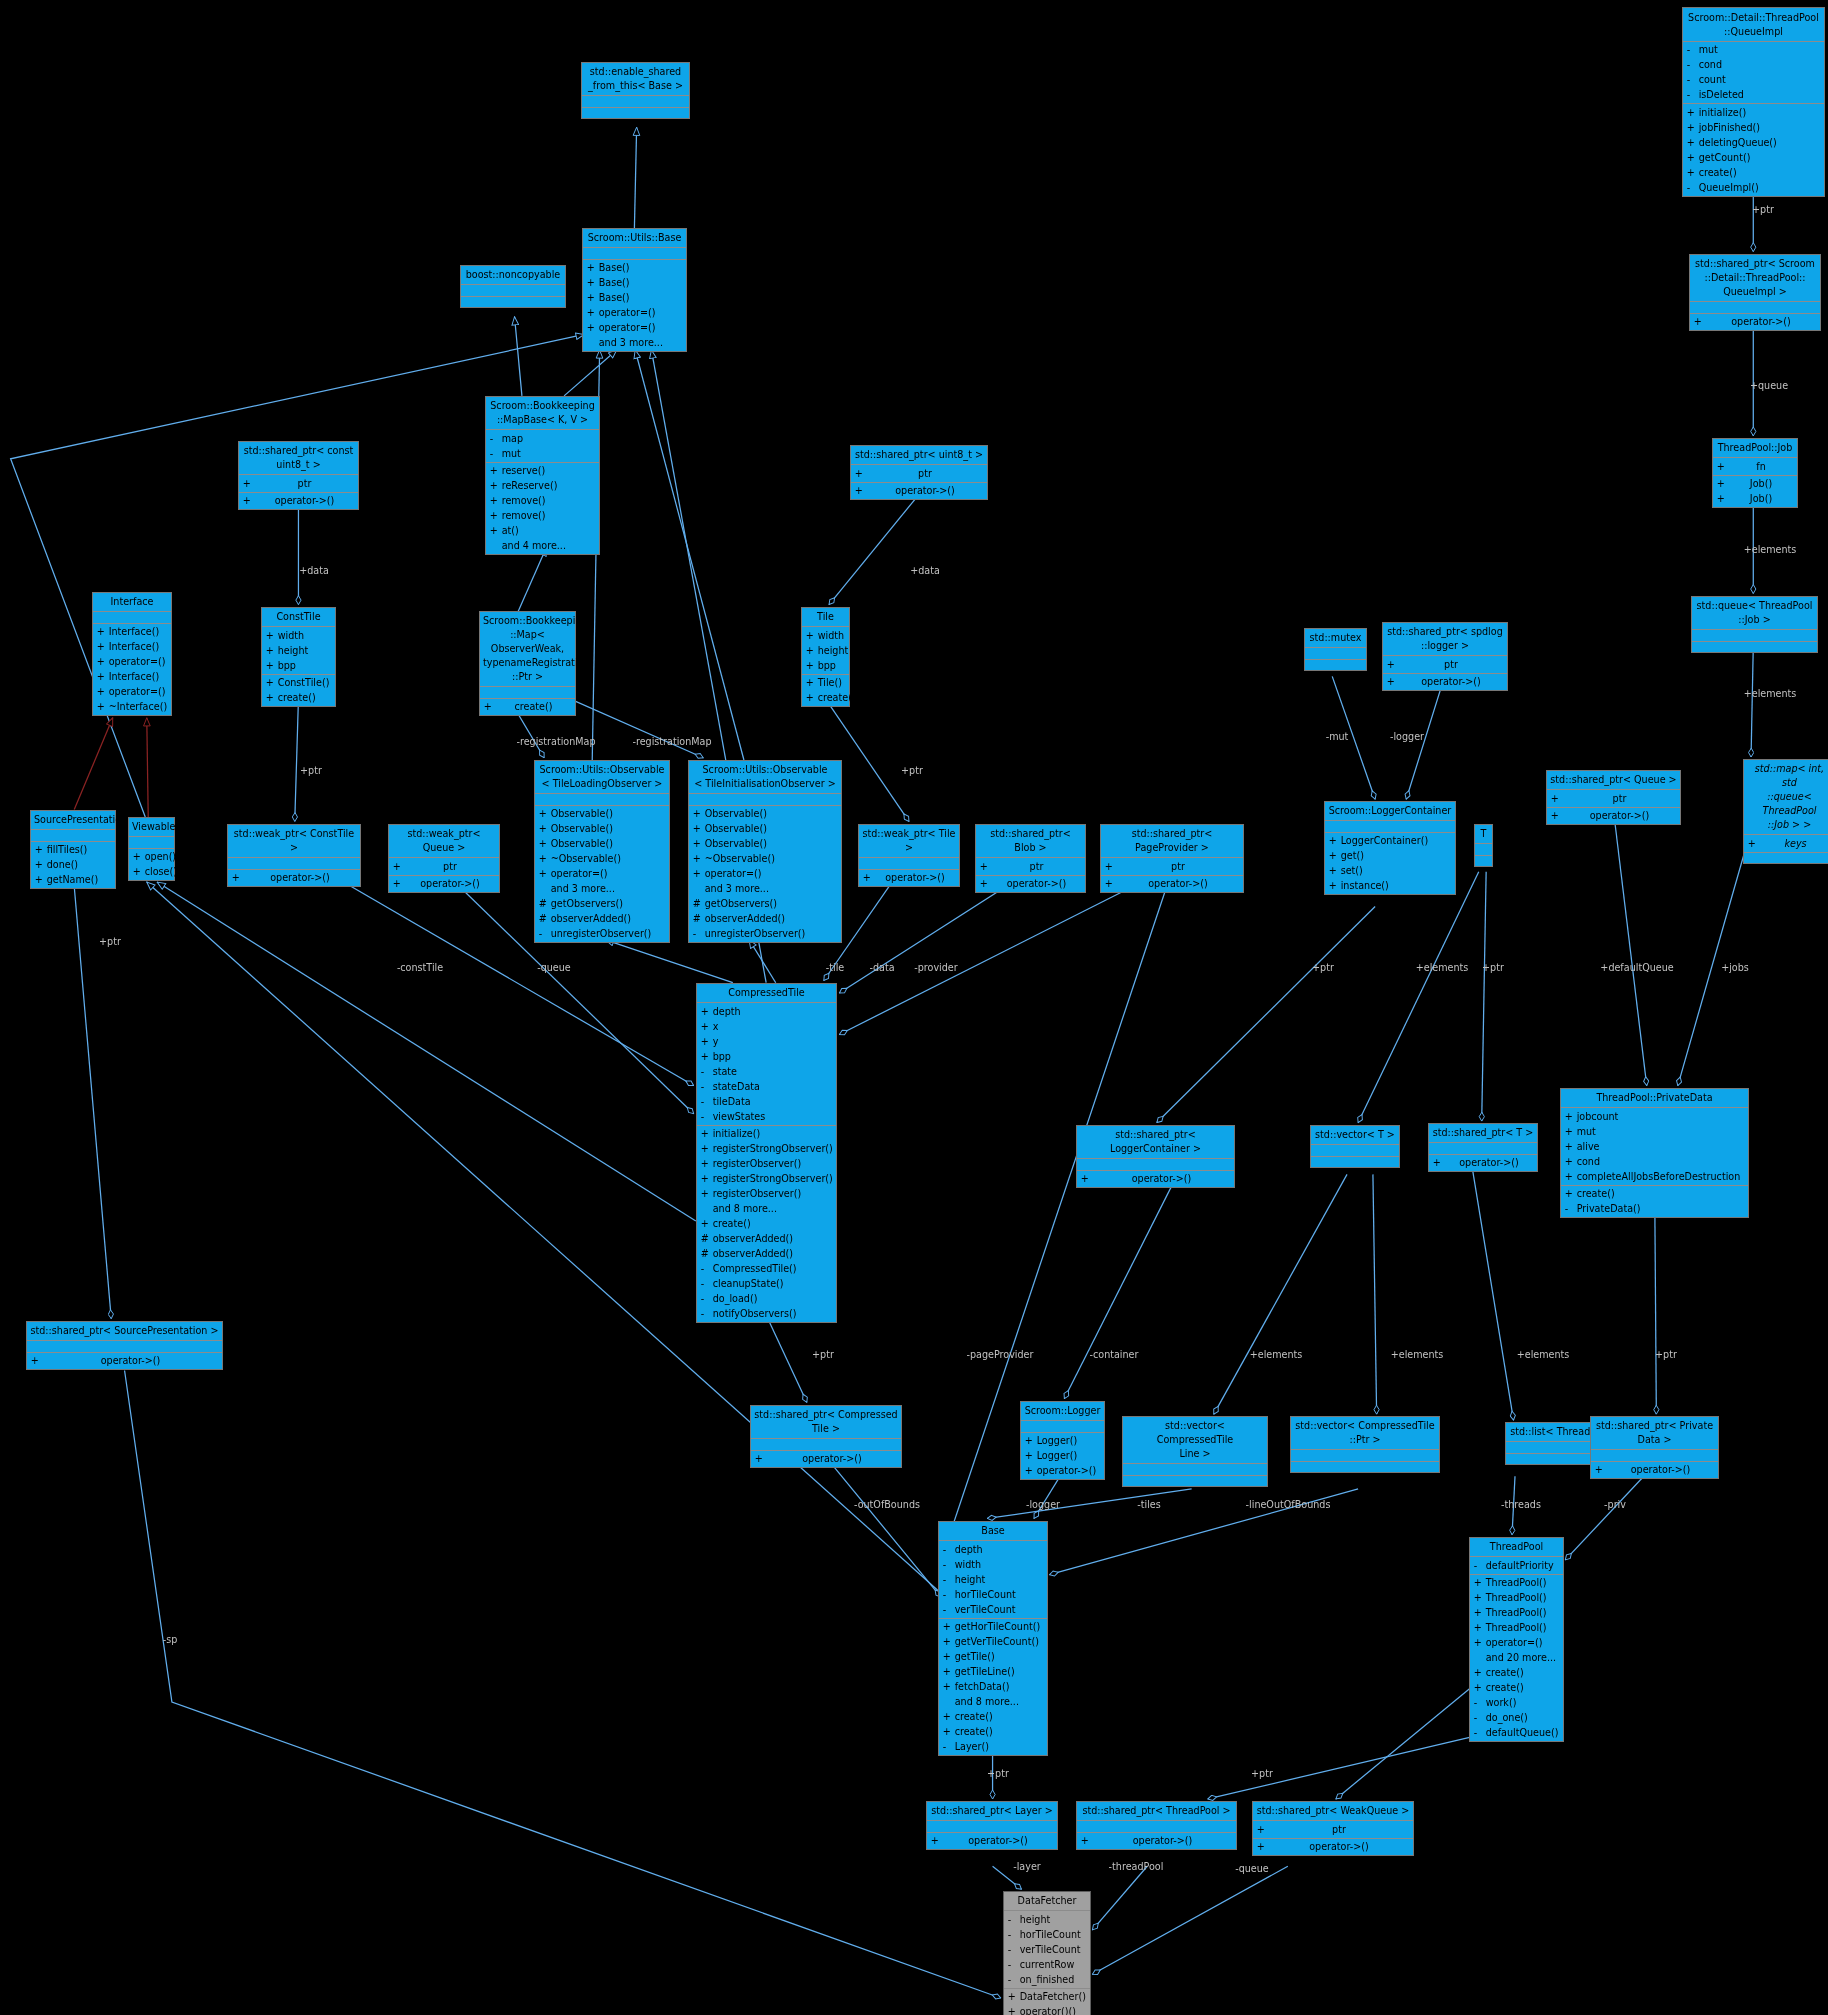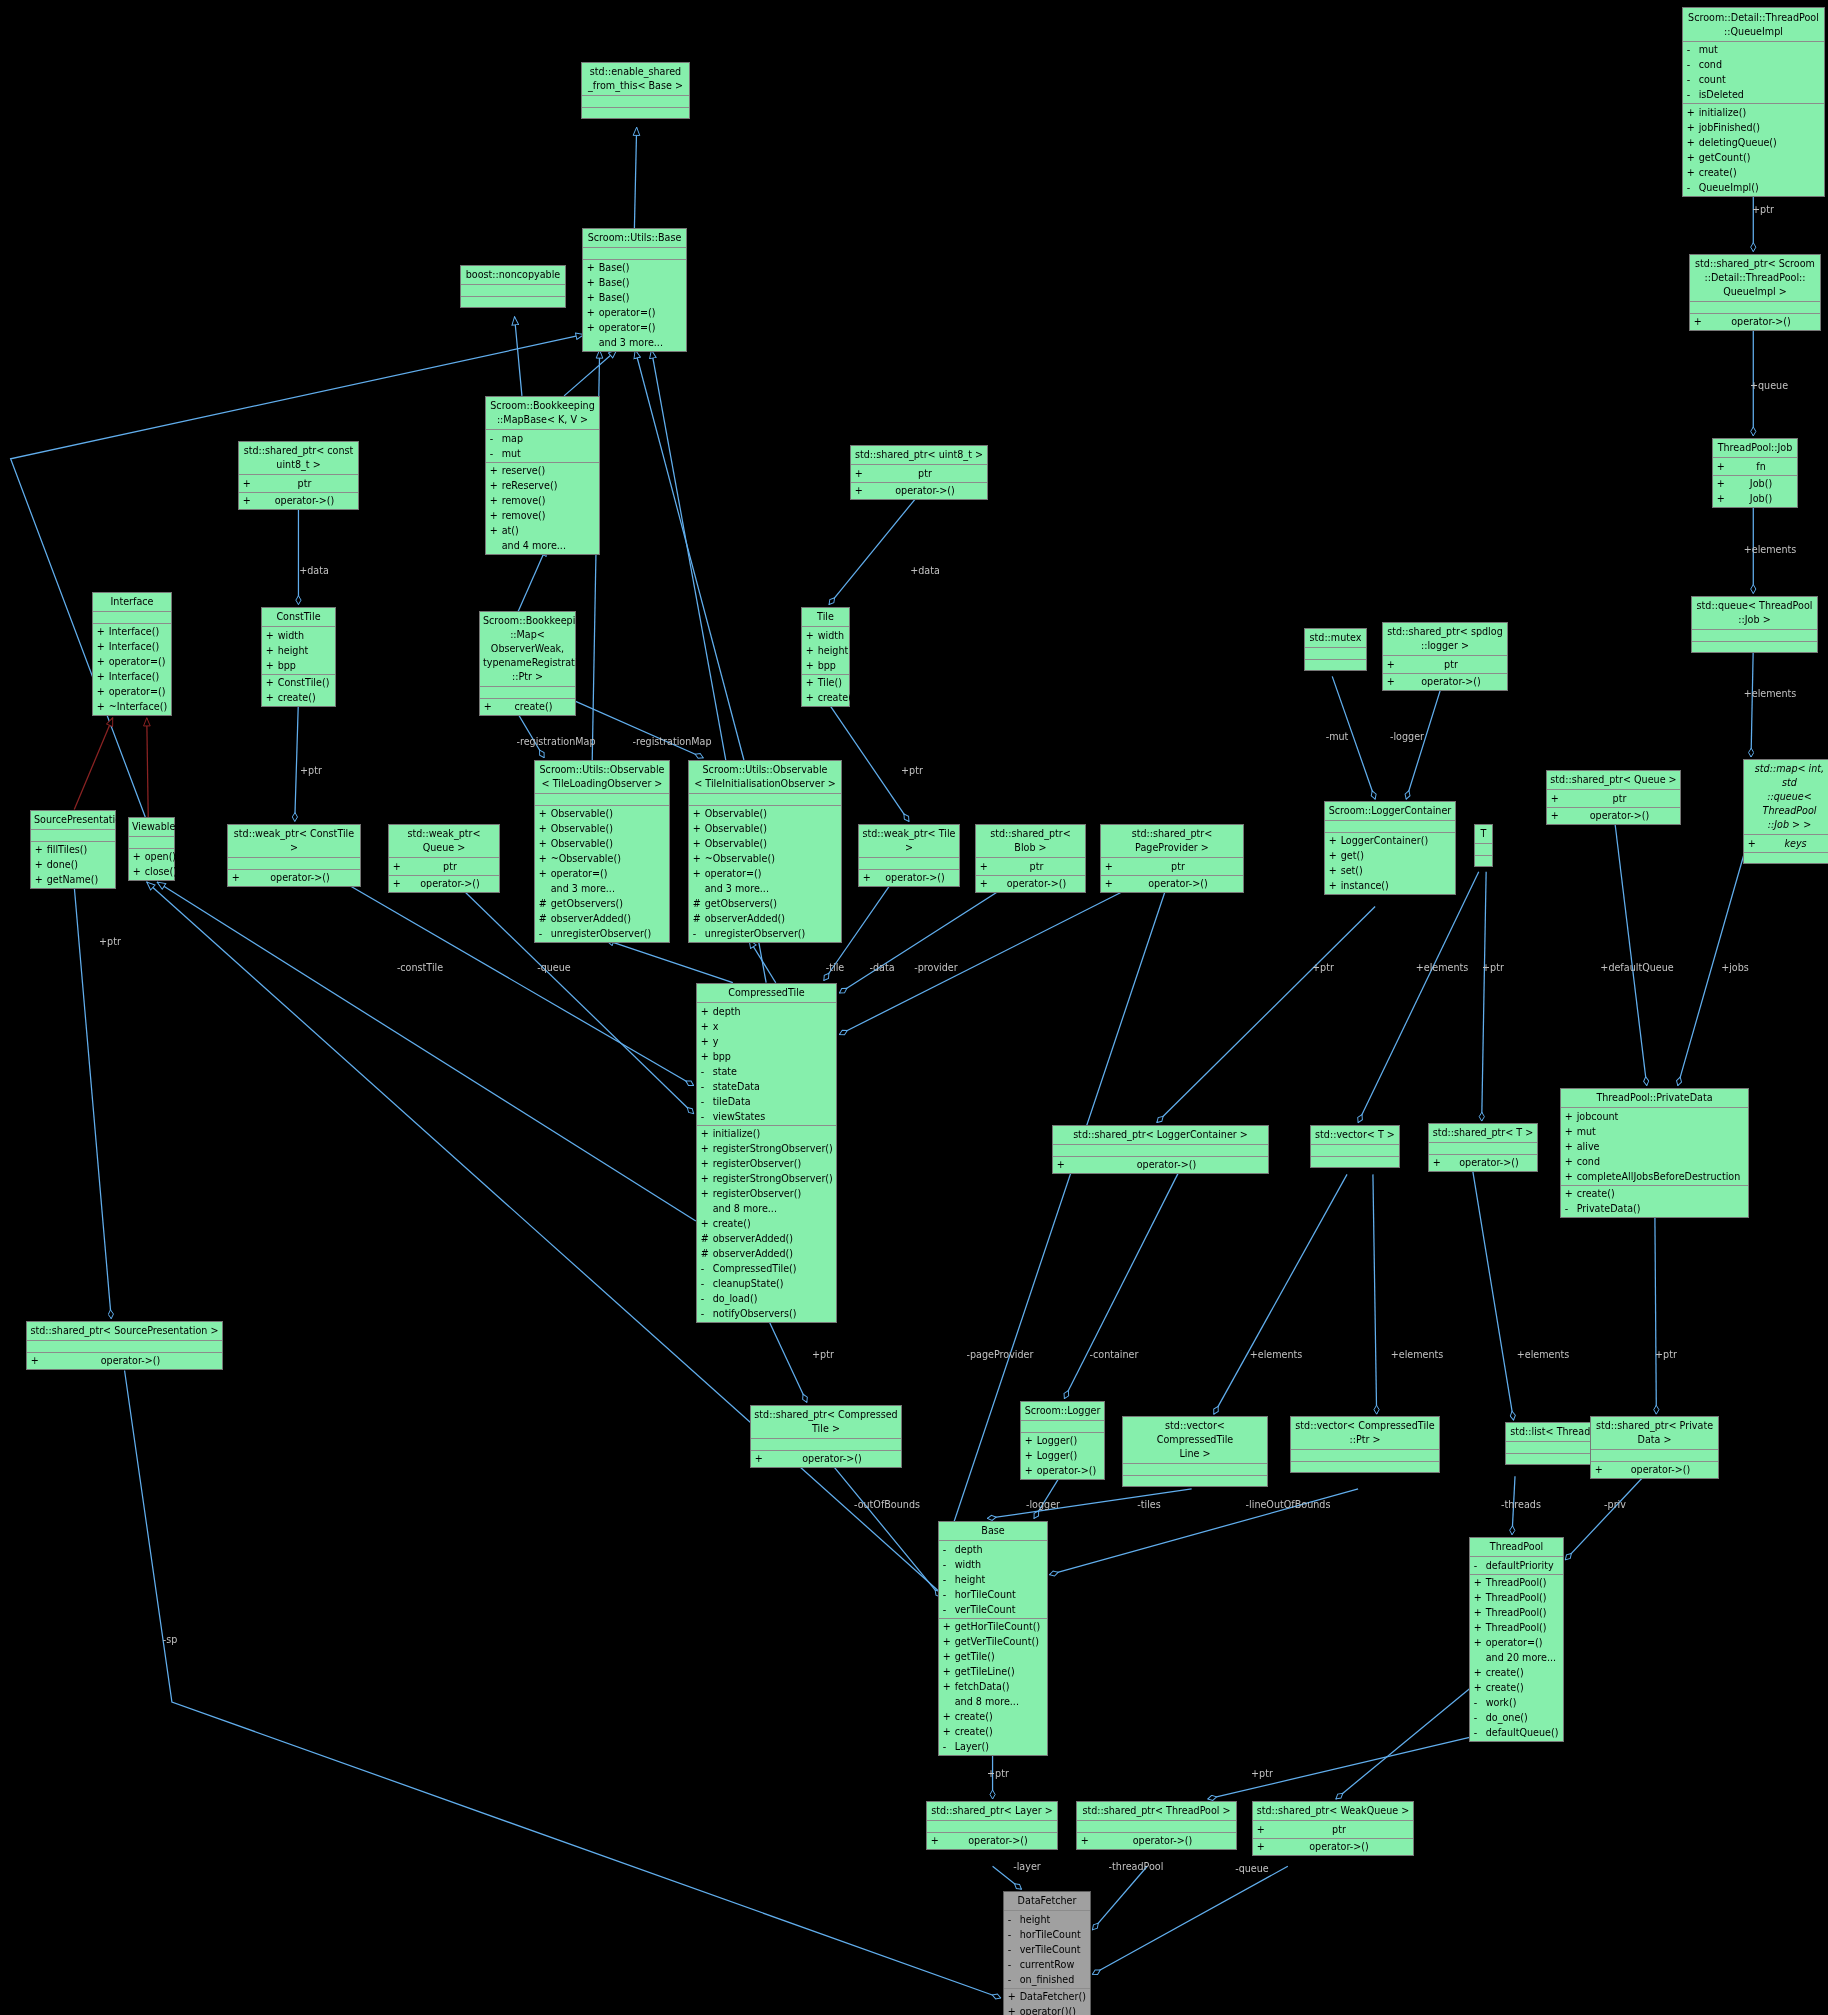--- a/index.html
+++ b/index.html
@@ -1,19 +1,19 @@
 <!DOCTYPE html>
 <html style="font-size:12px"><head>
 <meta charset="utf-8">
 <style>
   html,body{margin:0;padding:0;background:#000;}
   #canvas{position:relative;width:1829px;height:2015px;background:#000;overflow:hidden;
           font-family:"DejaVu Sans","Liberation Sans",sans-serif;}
   #edges{position:absolute;left:0;top:0;width:100%;height:100%;}
-  .node{position:absolute;background:#86efac;border:1.5px solid #777;color:#000;font-size:9.6px;box-sizing:border-box;}
+  .node{position:absolute;background:#0ea5e9;border:1.5px solid #777;color:#000;font-size:9.6px;box-sizing:border-box;}
   .node .t{text-align:center;white-space:pre-line;line-height:14px;padding:2.2px 3px;}
   .node .sec{border-top:0.7px solid #8c8c8c;min-height:9px;padding:0.7px 0;}
   .row{display:flex;line-height:15px;padding:0 3.7px;}
   .row .sg{width:12px;flex:0 0 12px;text-align:left;}
   .row .lb{flex:1;text-align:left;white-space:nowrap;}
   .node.center .row .lb{text-align:center;}
   .node.hl{background:#a0a0a0;border-color:#5e5e5e;}
   .elabel{position:absolute;transform:translate(-50%,-50%);color:#c2c2c2;font-size:9.6px;white-space:nowrap;}
   polyline{fill:none;stroke-width:1.7px;}
   .edge-agg,.edge-inh{stroke:#61aeed;}
@@ -767,21 +767,21 @@
           <div class="row">
             <span class="sg">+</span>
             <span class="lb">create()</span>
           </div>
           <div class="row">
             <span class="sg">-</span>
             <span class="lb">PrivateData()</span>
           </div>
         </div>
       </div>
-      <div class="node center" style="left: 1052px; top: 1125px; width: 217px;">
+      <div class="node center" style="left: 1076px; top: 1125px; width: 159px;">
         <div class="t">std::shared_ptr&lt; LoggerContainer &gt;</div>
         <div class="sec"></div>
         <div class="sec">
           <div class="row">
             <span class="sg">+</span>
             <span class="lb">operator-&gt;()</span>
           </div>
         </div>
       </div>
       <div class="node" style="left: 1310px; top: 1125px; width: 90px;">

